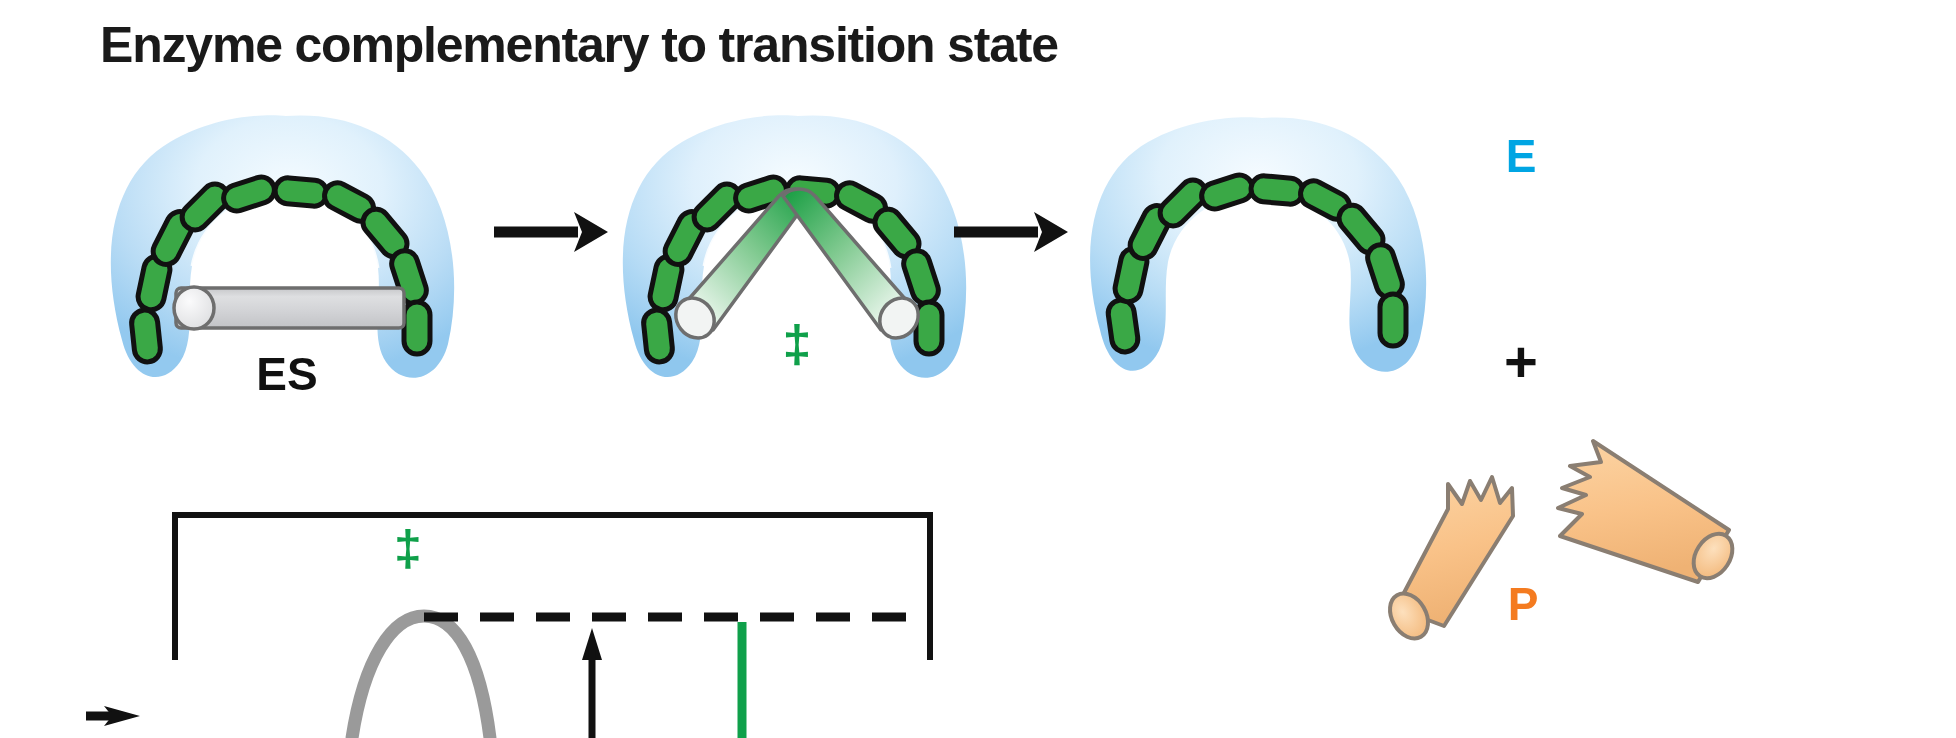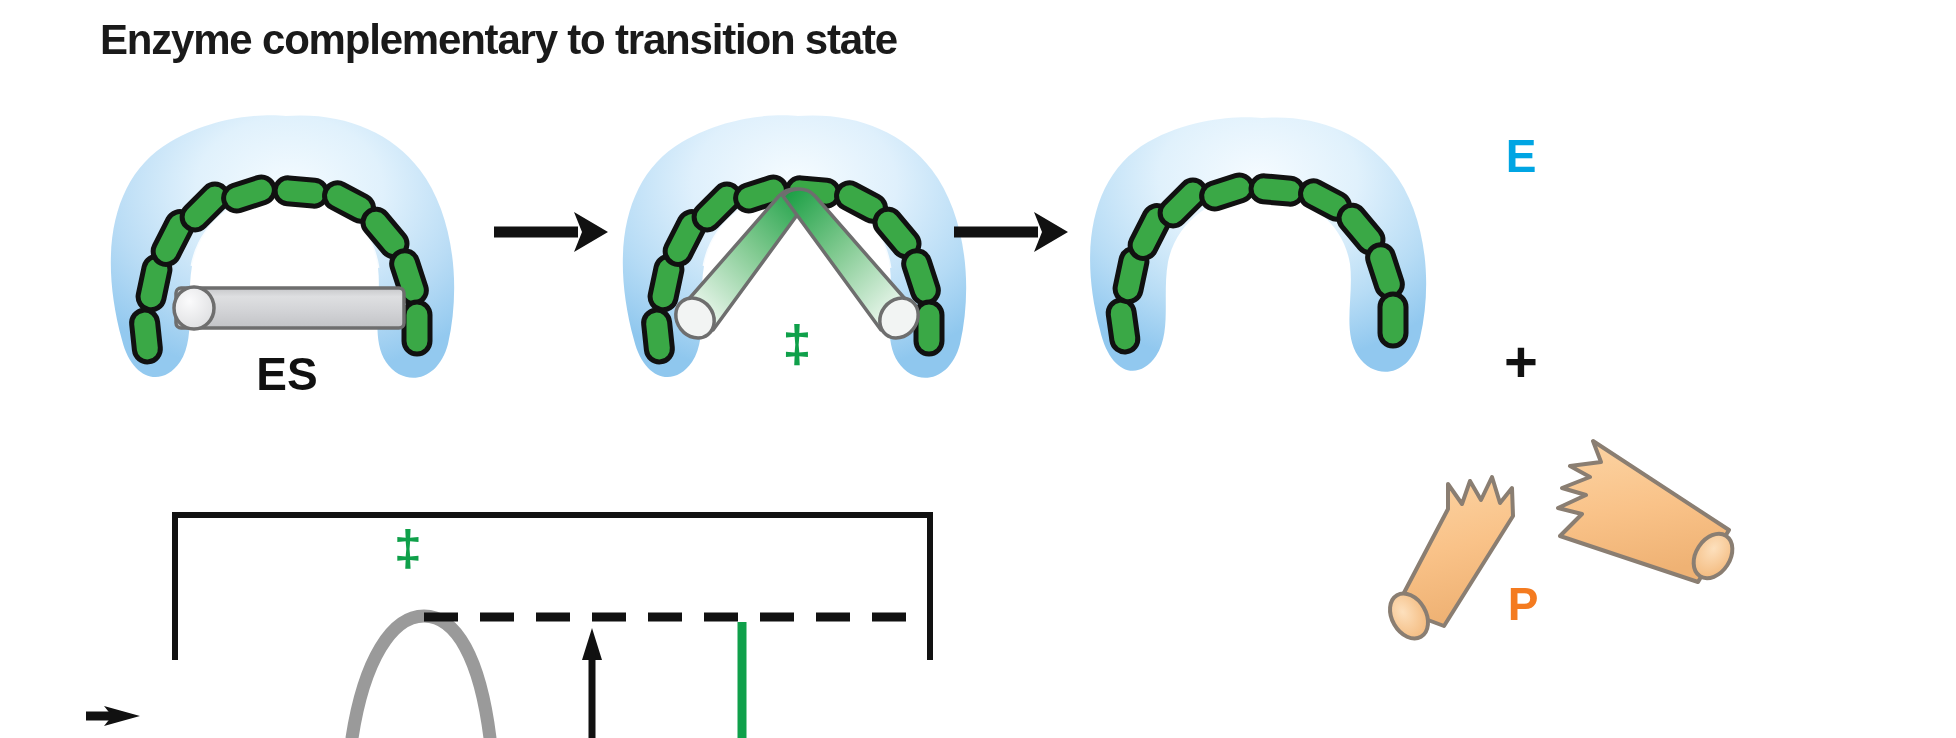--- a/index.html
+++ b/index.html
@@ -21,21 +21,21 @@
     width: 1956px;
     height: 738px;
   }
 
   .title {
     position: absolute;
     left: 100px;
     top: 16px;
     font-family: "Liberation Sans", sans-serif;
     font-weight: bold;
-    font-size: 42px;
+    font-size: 50px;
     letter-spacing: -1.2px;
     color: #1a1a1a;
     white-space: nowrap;
   }
 
   svg.scene {
     position: absolute;
     left: 0;
     top: 0;
     width: 1956px;

